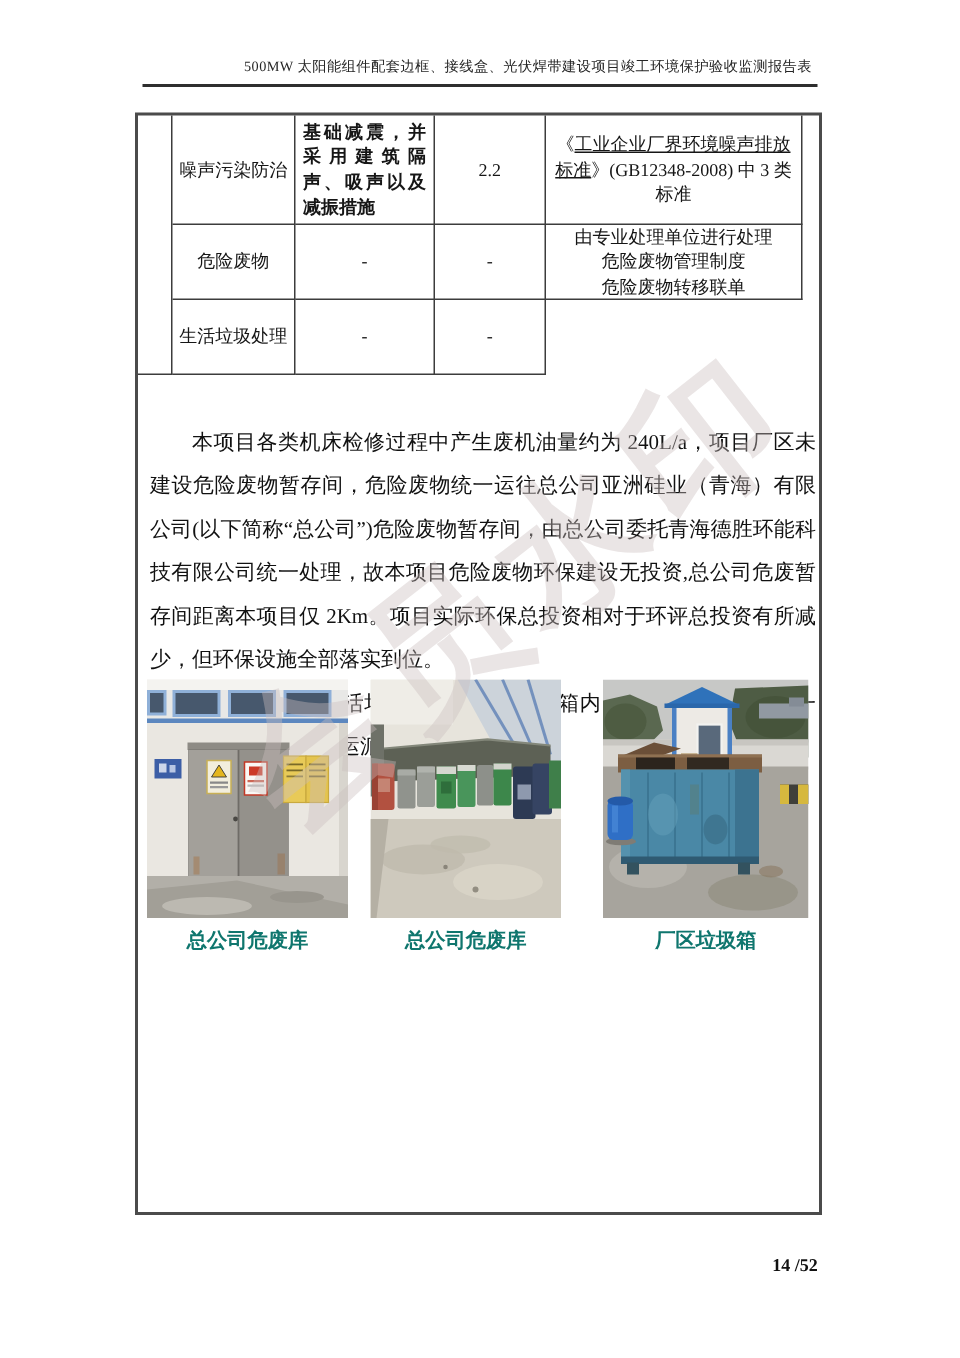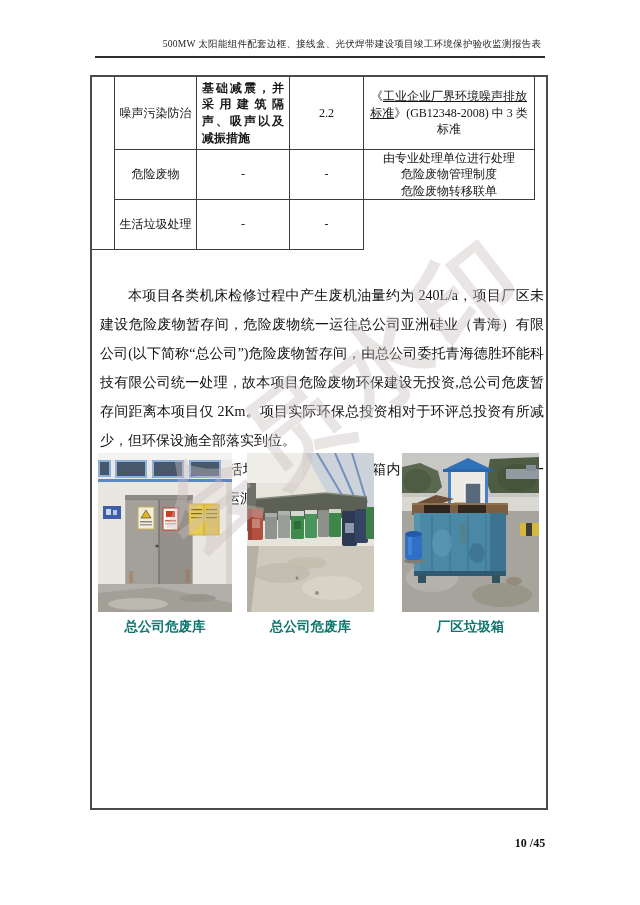--- a/index.html
+++ b/index.html
@@ -257,14 +257,14 @@
       </svg>
     </div>
 
     <div class="caption cap1">总公司危废库</div>
     <div class="caption cap2">总公司危废库</div>
     <div class="caption cap3">厂区垃圾箱</div>
 
     <div class="watermark">会员水印</div>
   </div>
 
-  <div class="page-number">10 /45</div>
+  <div class="page-number">14 /52</div>
 </div>
 
 </body></html>

